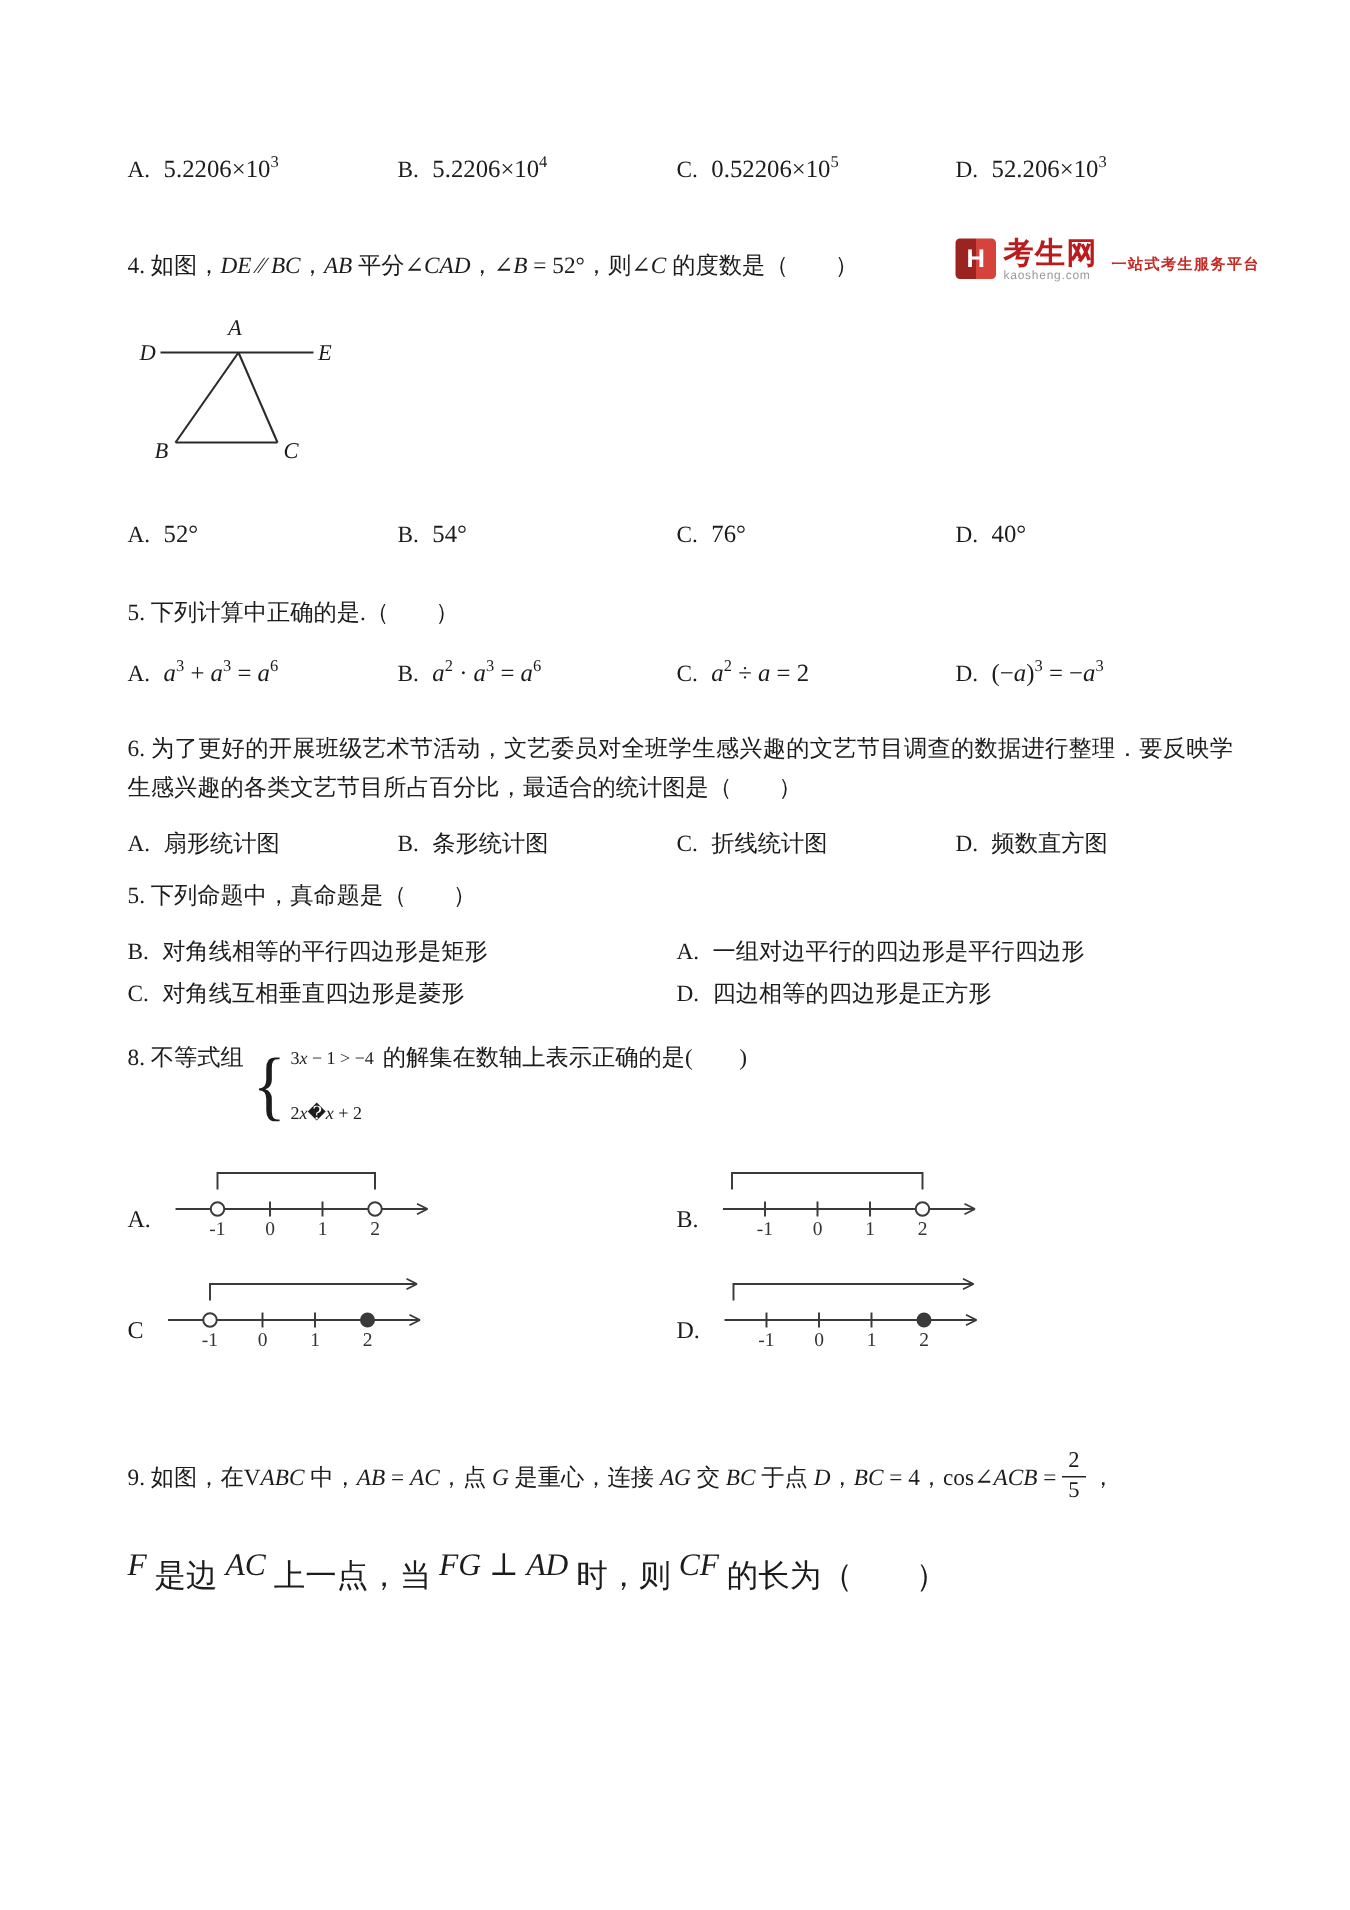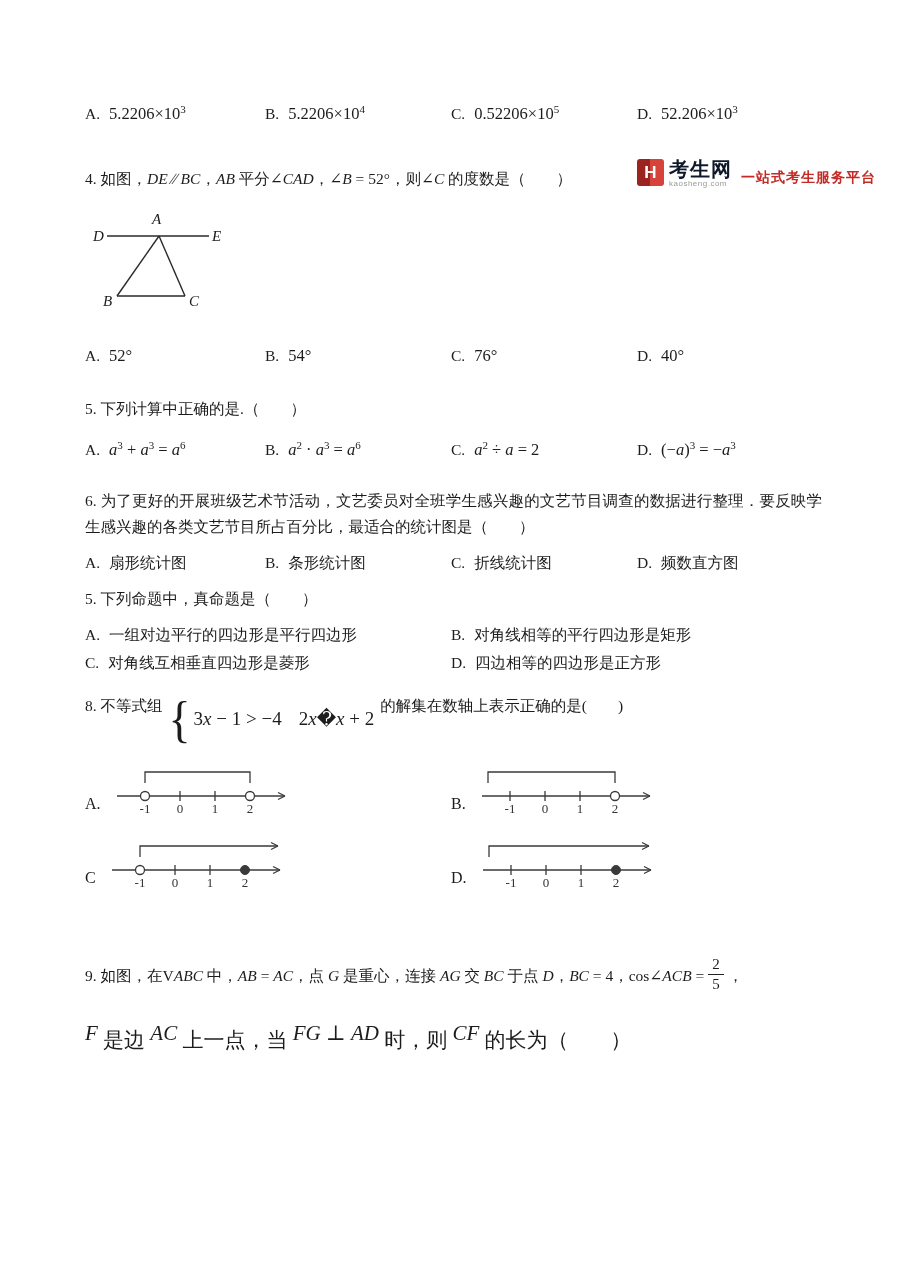--- a/index.html
+++ b/index.html
@@ -7,23 +7,23 @@
        font-family:"Liberation Serif","DejaVu Serif",serif;color:#1c1c1c}
   .page{position:relative;width:100%;height:100%;padding:0 78px 0 85px;box-sizing:border-box}
 
   
   .brand{position:absolute;top:57px;left:637px;display:flex;align-items:flex-start}
   .brand-icon{width:27px;height:27px;border-radius:3px;flex:0 0 auto;
       background:linear-gradient(90deg,#9c2420 50%,#d6433b 50%);
       color:#fff;font-weight:bold;font-size:17px;display:flex;align-items:center;justify-content:center;
       font-family:"Liberation Sans",sans-serif}
   .brand-col{margin-left:5px;display:flex;flex-direction:column}
-  .brand-name{color:#0f172a;font-size:20px;font-weight:bold;letter-spacing:1px;line-height:20px}
+  .brand-name{color:#b91c1c;font-size:20px;font-weight:bold;letter-spacing:1px;line-height:20px}
   .brand-domain{color:#999;font-size:8px;line-height:10px;letter-spacing:.5px;font-family:Liberation Sans, sans-serif}
-  .brand-tagline{color:#c42a26;font-size:14px;font-weight:bold;margin-left:9px;margin-top:10px;letter-spacing:1px}
+  .brand-tagline{color:#c42a26;font-size:10px;font-weight:bold;margin-left:9px;margin-top:10px;letter-spacing:1px}
 
   
   .qtext{font-size:15.5px;line-height:26px;margin:0}
   i{font-family:"Liberation Serif",serif;font-style:italic}
   sup{font-size:11px}
   .mr{position:relative;top:-7px}
 
   
   .optrow4{display:grid;grid-template-columns:180px 186px 186px auto;font-size:15.5px;align-items:baseline}
   .optrow2{display:grid;grid-template-columns:366px auto;font-size:15.5px}
@@ -46,21 +46,21 @@
   .q8-line{margin-top:22px;display:flex;font-size:15.5px}
   .nl-row{display:grid;grid-template-columns:366px auto;margin-top:22px;align-items:end}
   .nl-item{display:flex;align-items:flex-end}
   .nl-item .ol{margin-right:14px;padding-bottom:3px}
   .q9-line{margin-top:67px;display:flex;align-items:center;flex-wrap:wrap;font-size:15.5px;line-height:26px}
   .q9-line2{margin-top:30px;font-size:21px;line-height:30px}
 
   
   .system{display:inline-flex;align-items:center;margin:0 6px}
   .brace{font-size:46px;line-height:1;transform:scaleY(1.12);margin-right:3px;font-weight:400}
-  .sys{display:inline-flex;flex-direction:row;gap:17px;font-size:19px;line-height:20px}
+  .sys{display:inline-flex;flex-direction:column;gap:17px;font-size:12px;line-height:20px}
 
   
   .frac{display:inline-flex;flex-direction:column;text-align:center;line-height:1.15;font-size:15px;
         margin:0 4px;position:relative;top:-1px}
   .frac-num{border-bottom:1.3px solid #222;padding:0 4px 1px}
   .frac-den{padding-top:1px}
 
   
   svg .st{stroke:#2a2a2a;stroke-width:1.4;fill:none}
   svg .fl{font-style:italic;font-size:15px;fill:#1c1c1c;font-family:"Liberation Serif",serif}
@@ -128,22 +128,22 @@
   <div class="optrow4 q6-opts">
     <div class="opt"><span class="ol">A.</span><span>扇形统计图</span></div>
     <div class="opt"><span class="ol">B.</span><span>条形统计图</span></div>
     <div class="opt"><span class="ol">C.</span><span>折线统计图</span></div>
     <div class="opt"><span class="ol">D.</span><span>频数直方图</span></div>
   </div>
 
   
   <p class="qtext q7-text">5. 下列命题中，真命题是（　　）</p>
   <div class="optrow2 q7-row1">
+    <div class="opt"><span class="ol">B.</span><span>对角线相等的平行四边形是矩形</span></div>
     <div class="opt"><span class="ol">A.</span><span>一组对边平行的四边形是平行四边形</span></div>
-    <div class="opt"><span class="ol">B.</span><span>对角线相等的平行四边形是矩形</span></div>
   </div>
   <div class="optrow2 q7-row2">
     <div class="opt"><span class="ol">C.</span><span>对角线互相垂直四边形是菱形</span></div>
     <div class="opt"><span class="ol">D.</span><span>四边相等的四边形是正方形</span></div>
   </div>
 
   
   <div class="q8-line">
     <span>8. 不等式组</span>
     <span class="system">

